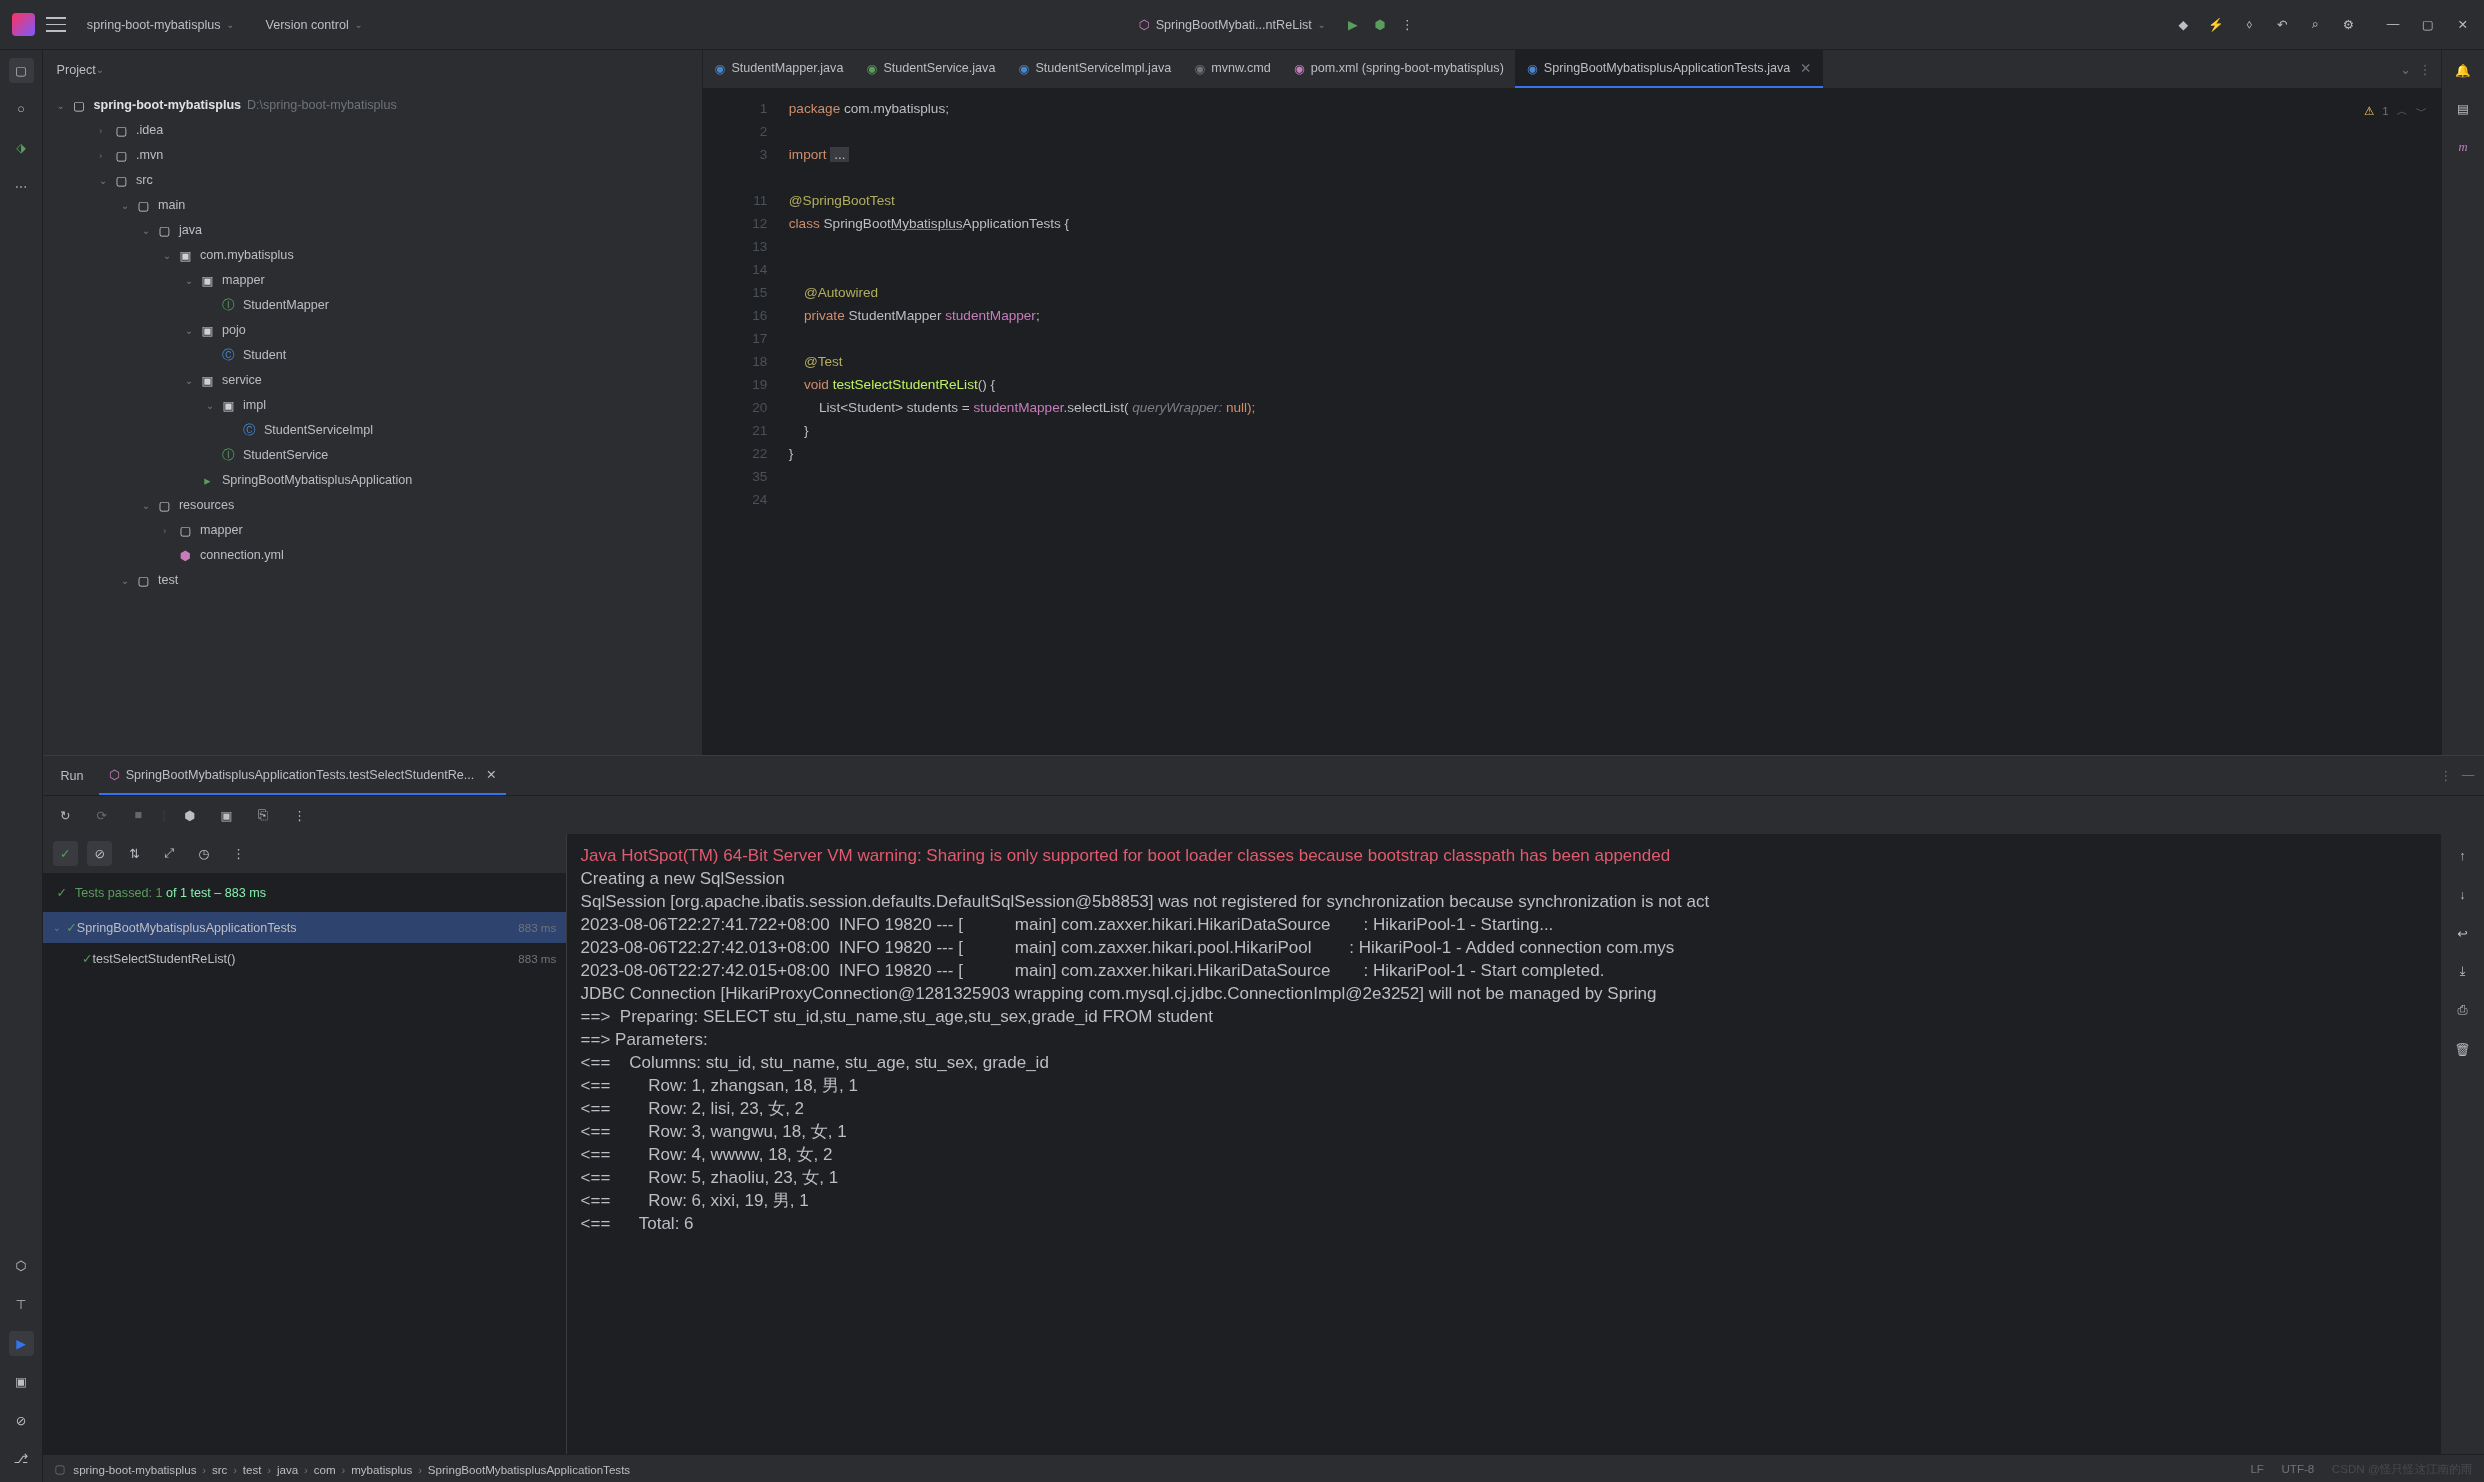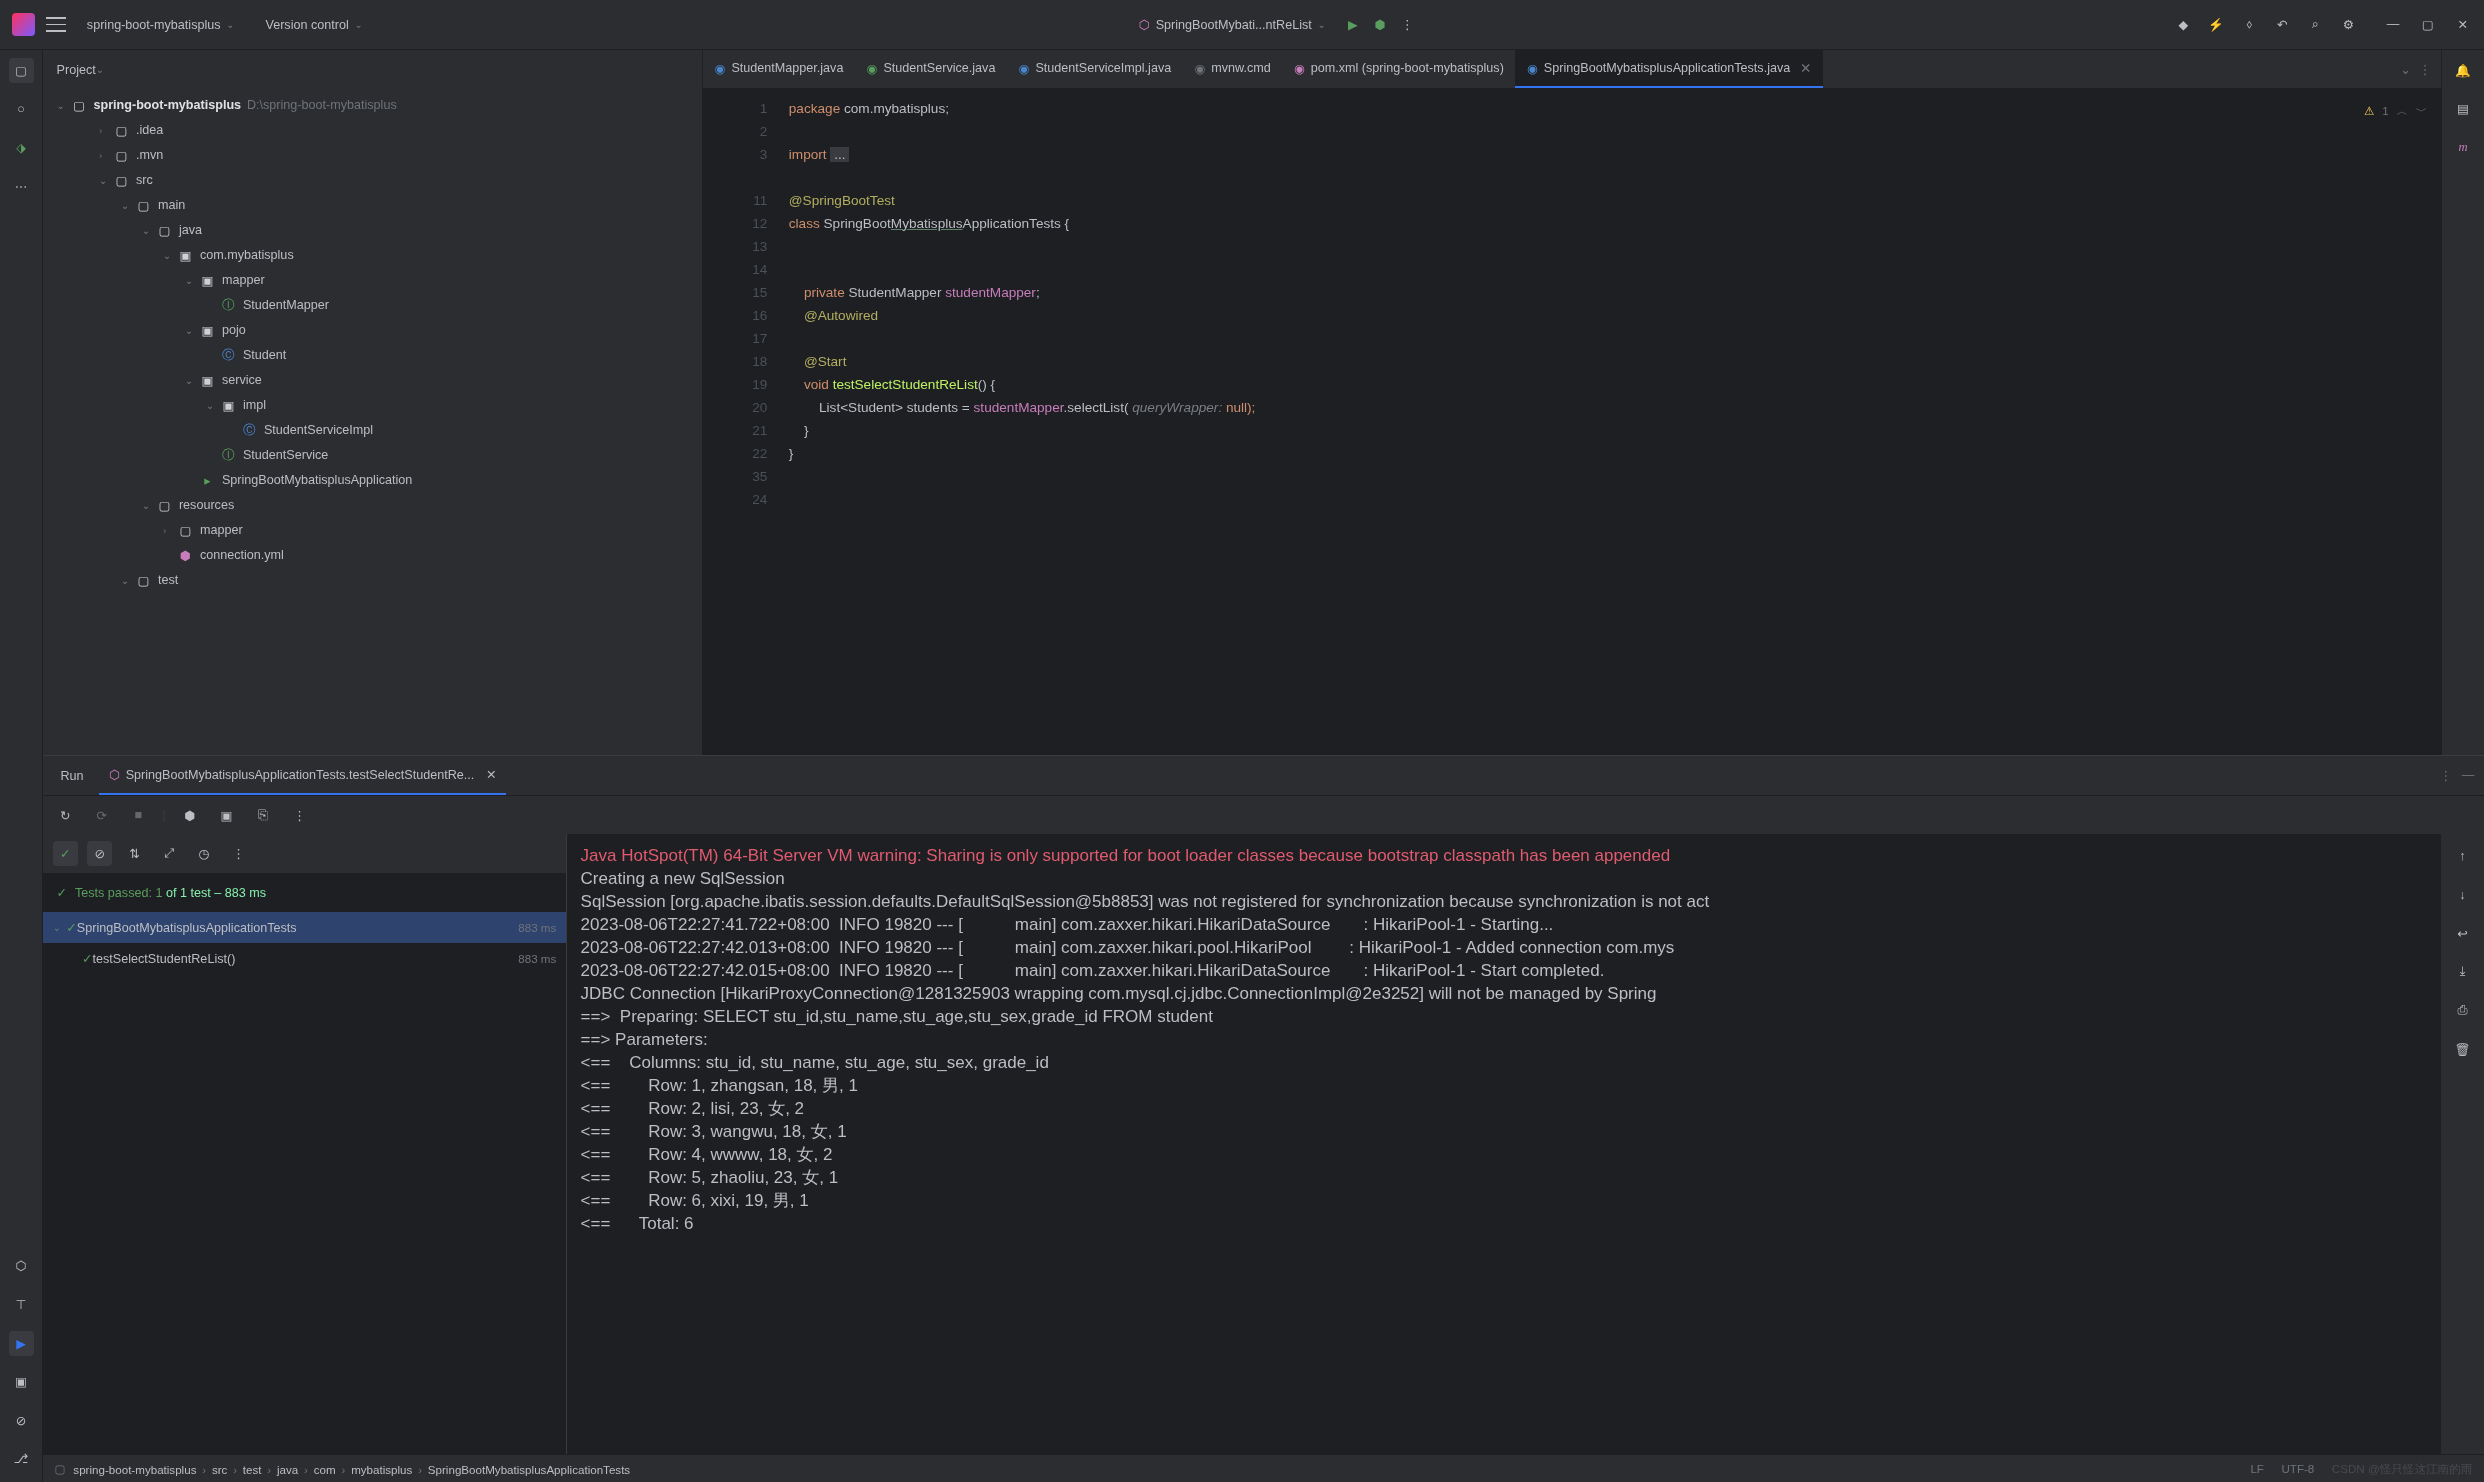--- a/index.html
+++ b/index.html
@@ -328,24 +328,24 @@
             </div>
             <div class="code-content">
               <div class="code-line"><span class="kw">package </span><span>com.mybatisplus;</span></div>
               <div class="code-line"></div>
               <div class="code-line"><span class="kw">import </span><span style="background:#393b40;padding:0 3.9px">...</span></div>
               <div class="code-line"></div>
               <div class="code-line"><span class="ann">@SpringBootTest</span></div>
               <div class="code-line"><span class="kw">class </span><span>SpringBoot</span><span class="underline">Mybatisplus</span><span>ApplicationTests {</span></div>
               <div class="code-line"></div>
               <div class="code-line"></div>
+              <div class="code-line"><span class="ann">    @Autowired</span></div>
               <div class="code-line"><span class="kw">    private </span><span>StudentMapper </span><span class="fld">studentMapper</span><span>;</span></div>
-              <div class="code-line"><span class="ann">    @Autowired</span></div>
-              <div class="code-line"></div>
-              <div class="code-line"><span class="ann">    @Start</span></div>
+              <div class="code-line"></div>
+              <div class="code-line"><span class="ann">    @Test</span></div>
               <div class="code-line"><span class="kw">    void </span><span class="mth">testSelectStudentReList</span><span>() {</span></div>
               <div class="code-line"><span>        List&lt;Student&gt; students = </span><span class="fld">studentMapper</span><span>.selectList( </span><span class="param">queryWrapper: </span><span class="kw">null);</span></div>
               <div class="code-line"><span>    }</span></div>
               <div class="code-line"><span>}</span></div>
               <div class="code-line"></div>
             </div>
             <div class="editor-status">
               <span class="warn-badge">⚠</span>
               <span>1</span>
               <span>︿</span>

